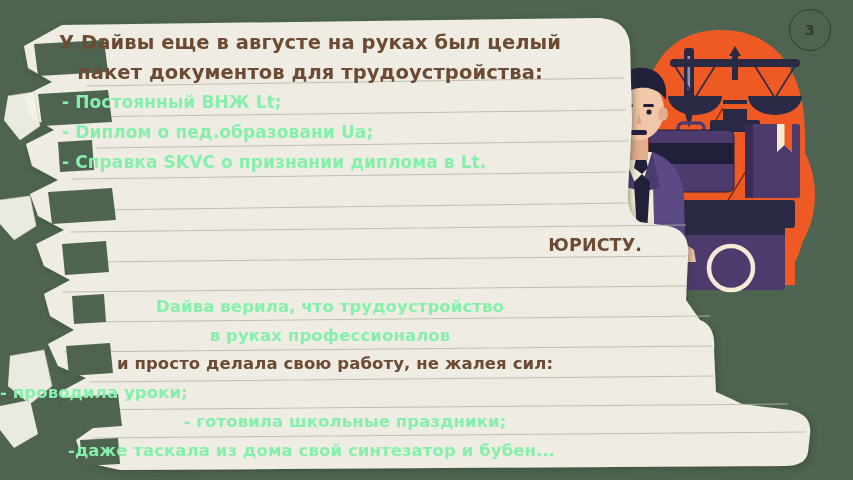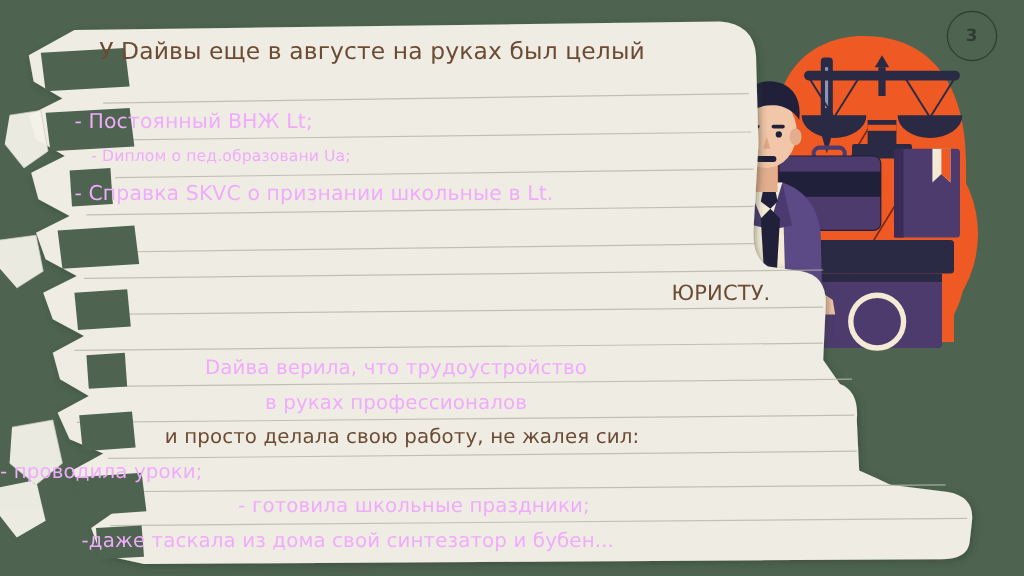--- a/index.html
+++ b/index.html
@@ -30,32 +30,32 @@
   .paper-svg { position:absolute; left:0; top:0; }
 
   
   .text-layer {
     position:absolute; left:0; top:0; width:640px; height:480px;
     z-index:6;
   }
   .ln {
     position:absolute;
     white-space:nowrap;
-    font-weight:normal;
+    font-weight:bold;
     letter-spacing:.1px;
     line-height:1;
     font-family:"DejaVu Sans","Liberation Sans",sans-serif;
   }
   .brown { color:#6c4a33; }
-  .dark  { color:#f0abfc; }
+  .dark  { color:#86efac; }
 
   .t1  { left:0; top:33px;  width:620px; text-align:center; font-size:19.5px; }
   .t2  { left:0; top:63px;  width:620px; text-align:center; font-size:19.5px; }
   .t3  { left:62px; top:94px;  font-size:17px; }
-  .t4  { left:76px; top:124px; font-size:13px; }
+  .t4  { left:62px; top:124px; font-size:17px; }
   .t5  { left:62px; top:154px; font-size:17px; }
   .t6  { left:0; top:208px; width:630px; text-align:center; font-size:17.5px; }
   .t7  { left:12px; top:237px; width:630px; text-align:right; font-size:17.5px; }
   .t8  { left:0; top:299px; width:660px; text-align:center; font-size:16.5px; }
   .t9  { left:0; top:328px; width:660px; text-align:center; font-size:16.5px; }
   .t10 { left:0; top:356px; width:670px; text-align:center; font-size:16.5px; }
   .t11 { left:0; top:385px; width:680px; text-align:left; font-size:16.5px; }
   .t12 { left:0; top:414px; width:690px; text-align:center; font-size:16.5px; }
   .t13 { left:68px; top:443px; font-size:16.5px; }
 </style>
@@ -282,24 +282,25 @@
       <g stroke="#cfcdc0" stroke-width="0.8" fill="none" opacity="0.8">
         <path d="M8 96 L34 92 L40 126 L20 140 L4 120"></path>
         <path d="M0 200 L30 196 L36 226 L14 240"></path>
         <path d="M10 356 L44 350 L52 386 L30 404 L8 386"></path>
       </g>
     </svg>
   </div>
 
   <div class="text-layer">
     <div class="ln brown t1">У Dайвы еще в августе на руках был целый</div>
+    <div class="ln brown t2">пакет документов для трудоустройства:</div>
 
     <div class="ln dark  t3">- Постоянный ВНЖ Lt;</div>
     <div class="ln dark  t4">- Dиплом о пед.образовани Ua;</div>
-    <div class="ln dark  t5">- Справка SKVC о признании школьные в Lt.</div>
+    <div class="ln dark  t5">- Справка SKVC о признании диплома в Lt.</div>
 
     <div class="ln brown t7">ЮРИСТУ.</div>
 
     <div class="ln dark  t8">Dайва верила, что трудоустройство</div>
     <div class="ln dark  t9">в руках профессионалов</div>
     <div class="ln brown t10">и просто делала свою работу, не жалея сил:</div>
 
     <div class="ln dark  t11">- проводила уроки;</div>
     <div class="ln dark  t12">- готовила школьные праздники;</div>
     <div class="ln dark  t13">-даже таскала из дома свой синтезатор и бубен...</div>

